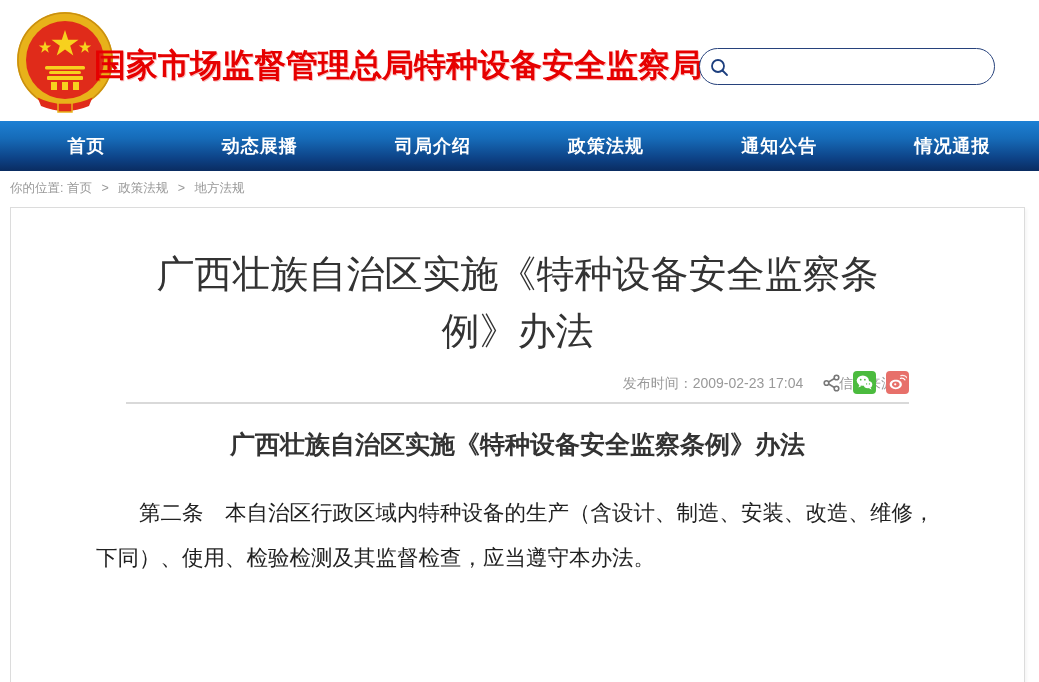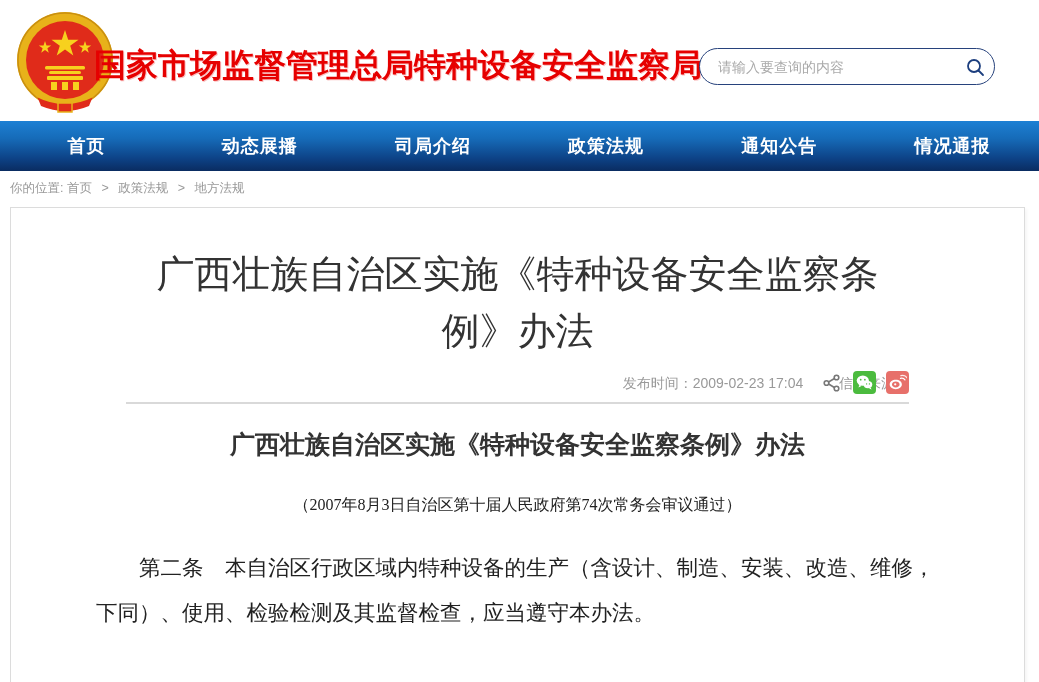--- a/index.html
+++ b/index.html
@@ -83,21 +83,20 @@
       <rect x="50" y="72" width="6" height="8" fill="#f7d11e"></rect>
       <rect x="61" y="72" width="6" height="8" fill="#f7d11e"></rect>
 
       <path d="M25 86 q28 14 56 0 l-4 10 q-24 10 -48 0 z" fill="#e02b1a"></path>
       <path d="M25 86 q28 14 56 0" fill="none" stroke="#e8b21a" stroke-width="2.5"></path>
       <rect x="46" y="93" width="14" height="9" fill="#e02b1a" stroke="#e8b21a" stroke-width="1.5"></rect>
     </svg>
   </div>
   <div class="site-title">国家市场监督管理总局特种设备安全监察局</div>
   <div class="search-box">
-    <input class="search-input" type="text" placeholder="请输入要查询的内容" style="">
     <button class="search-btn">
       <svg width="20" height="20" viewBox="0 0 20 20">
         <circle cx="9" cy="9" r="6" fill="none" stroke="#1c3e7e" stroke-width="1.8"></circle>
         <line x1="13.5" y1="13.5" x2="18" y2="18" stroke="#1c3e7e" stroke-width="1.8" stroke-linecap="round"></line>
       </svg>
     </button>
   </div>
 </div>
 
 <div class="nav">
@@ -155,18 +154,17 @@
           <path d="M13.6 2.8 c2.6-.6 5.2 .4 6.6 2.4" fill="none" stroke="#fff" stroke-width="1.4" stroke-linecap="round" opacity=".85"></path>
         </svg>
       </div>
     </div>
   </div>
 
   <div class="divider"></div>
 
   <h2 class="article-subtitle">广西壮族自治区实施《特种设备安全监察条例》办法</h2>
 
-  <div class="approval-line">（2007年8月3日自治区第十届人民政府第74次常务会审议通过）</div>
 
   <div class="article-body">
     <p>第二条　本自治区行政区域内特种设备的生产（含设计、制造、安装、改造、维修，下同）、使用、检验检测及其监督检查，应当遵守本办法。</p>
   </div>
 </div>
 
 </body></html>

